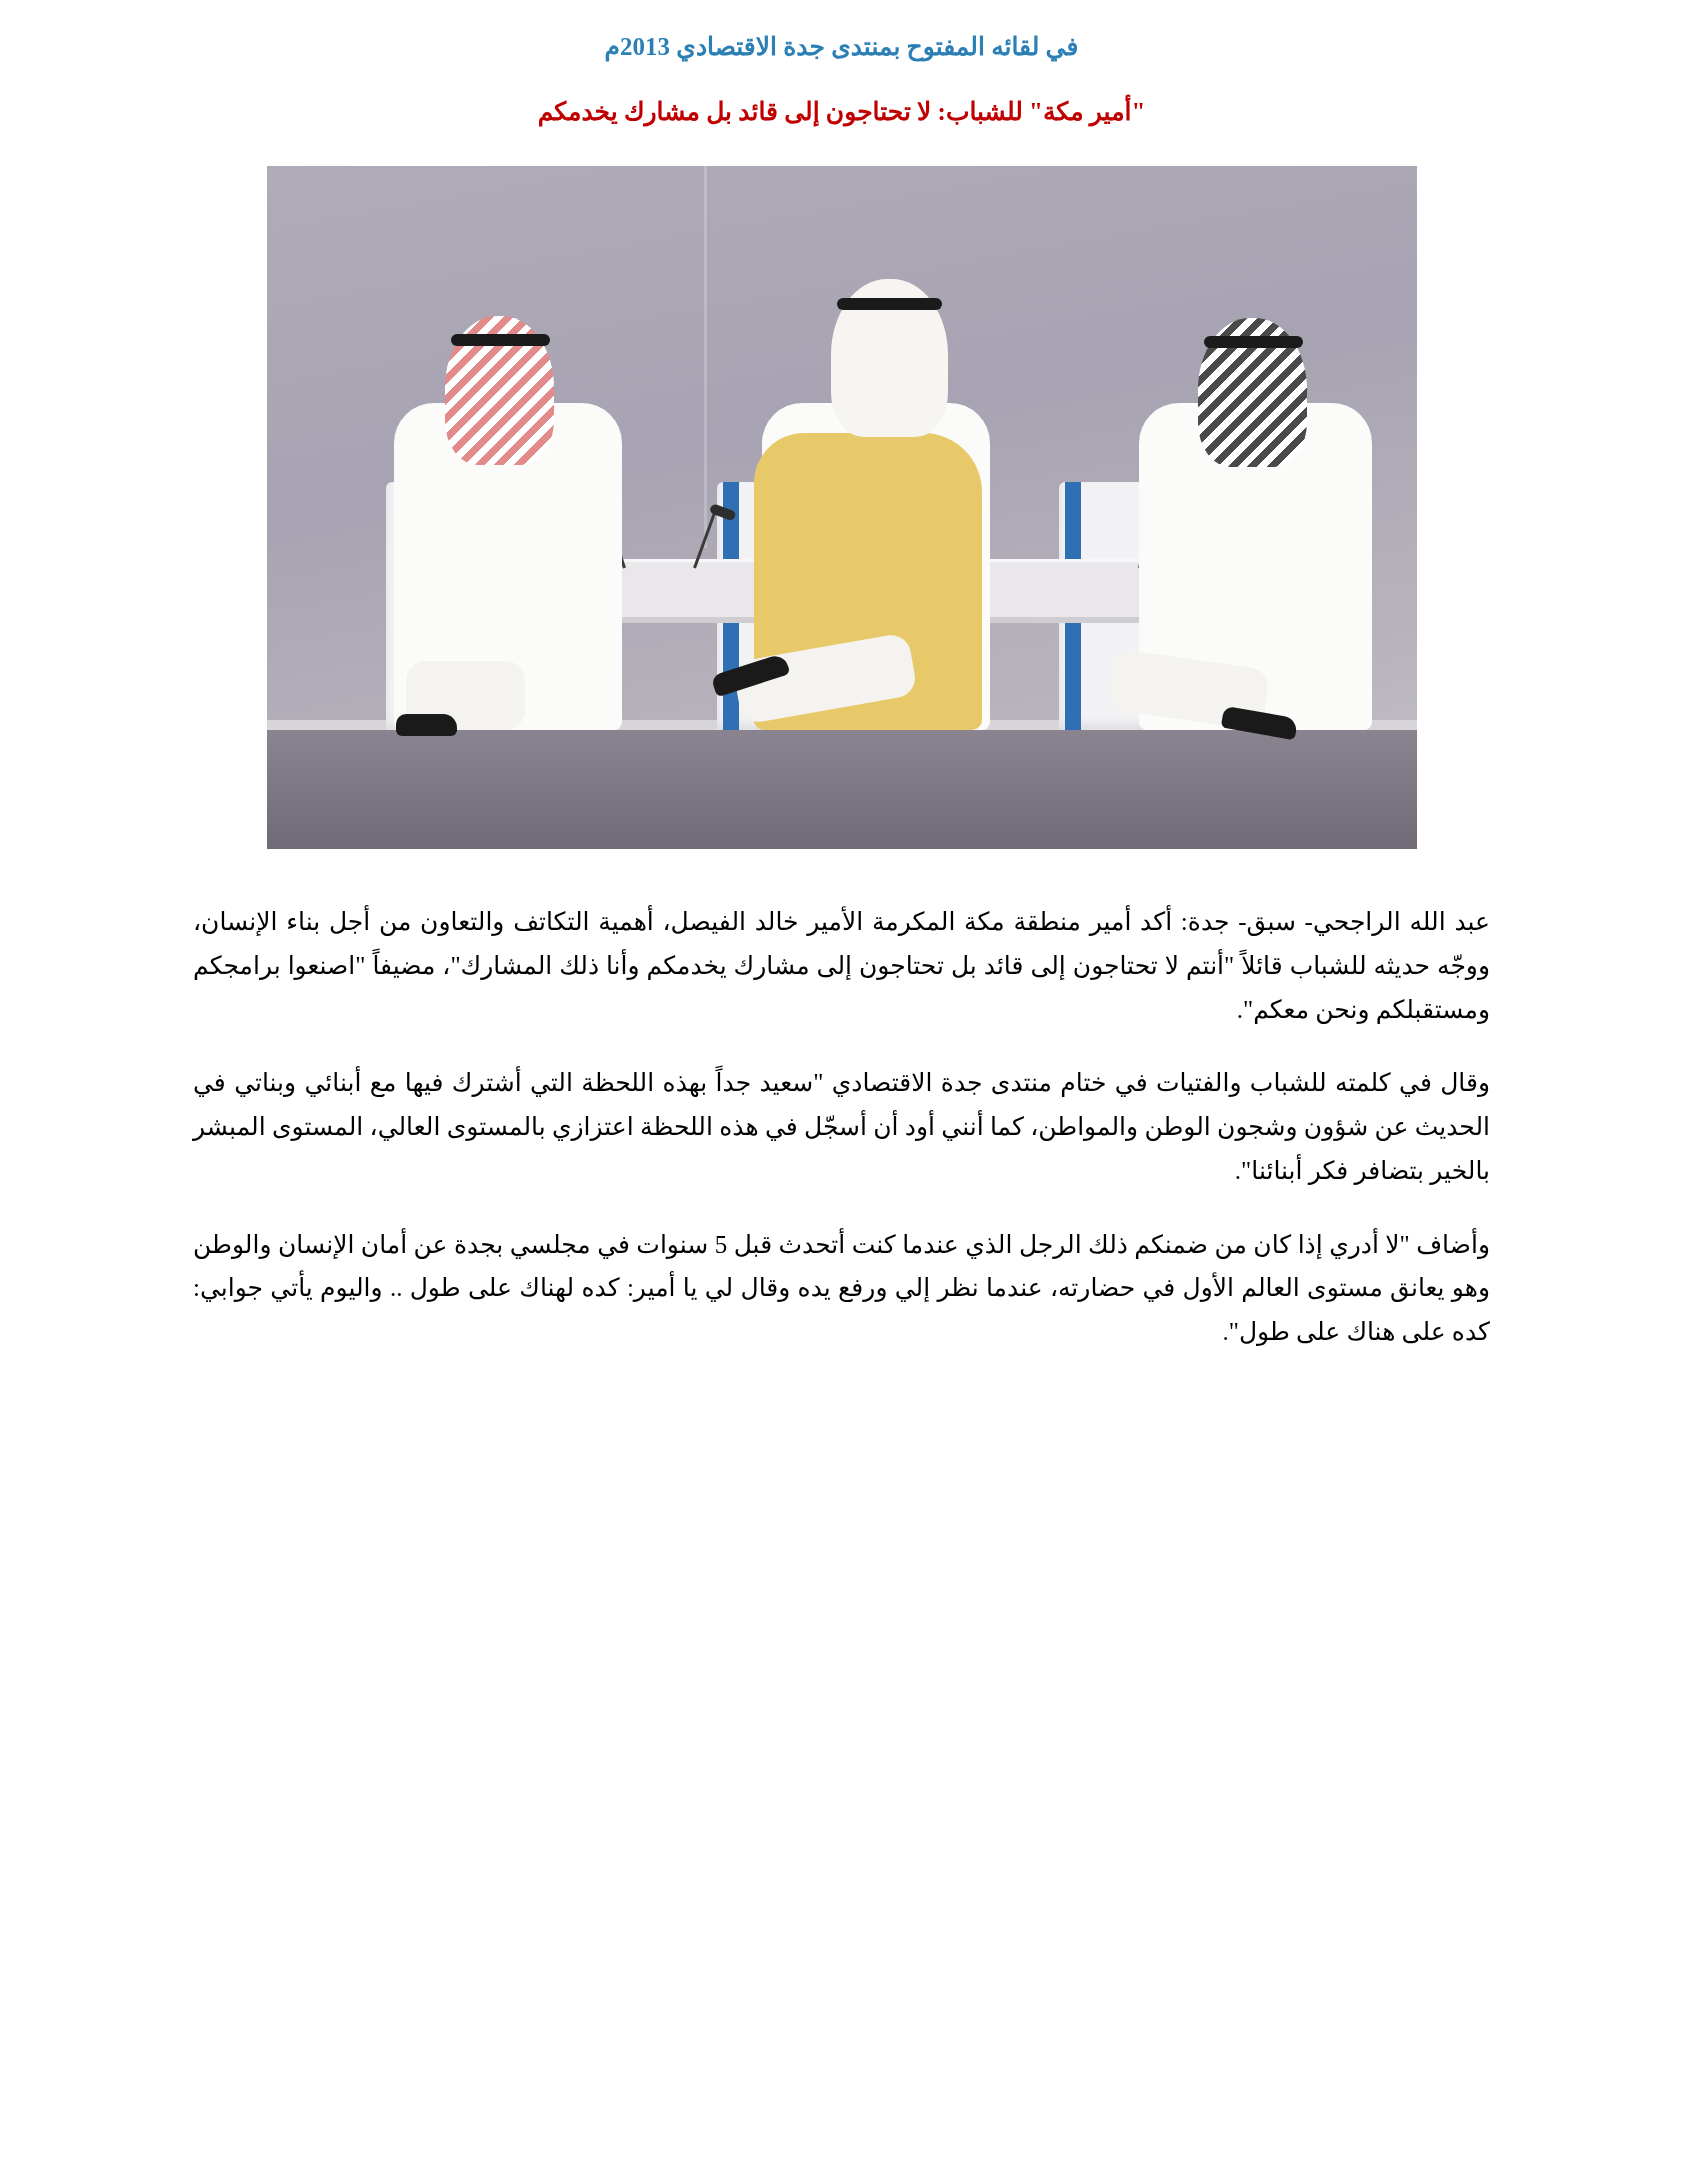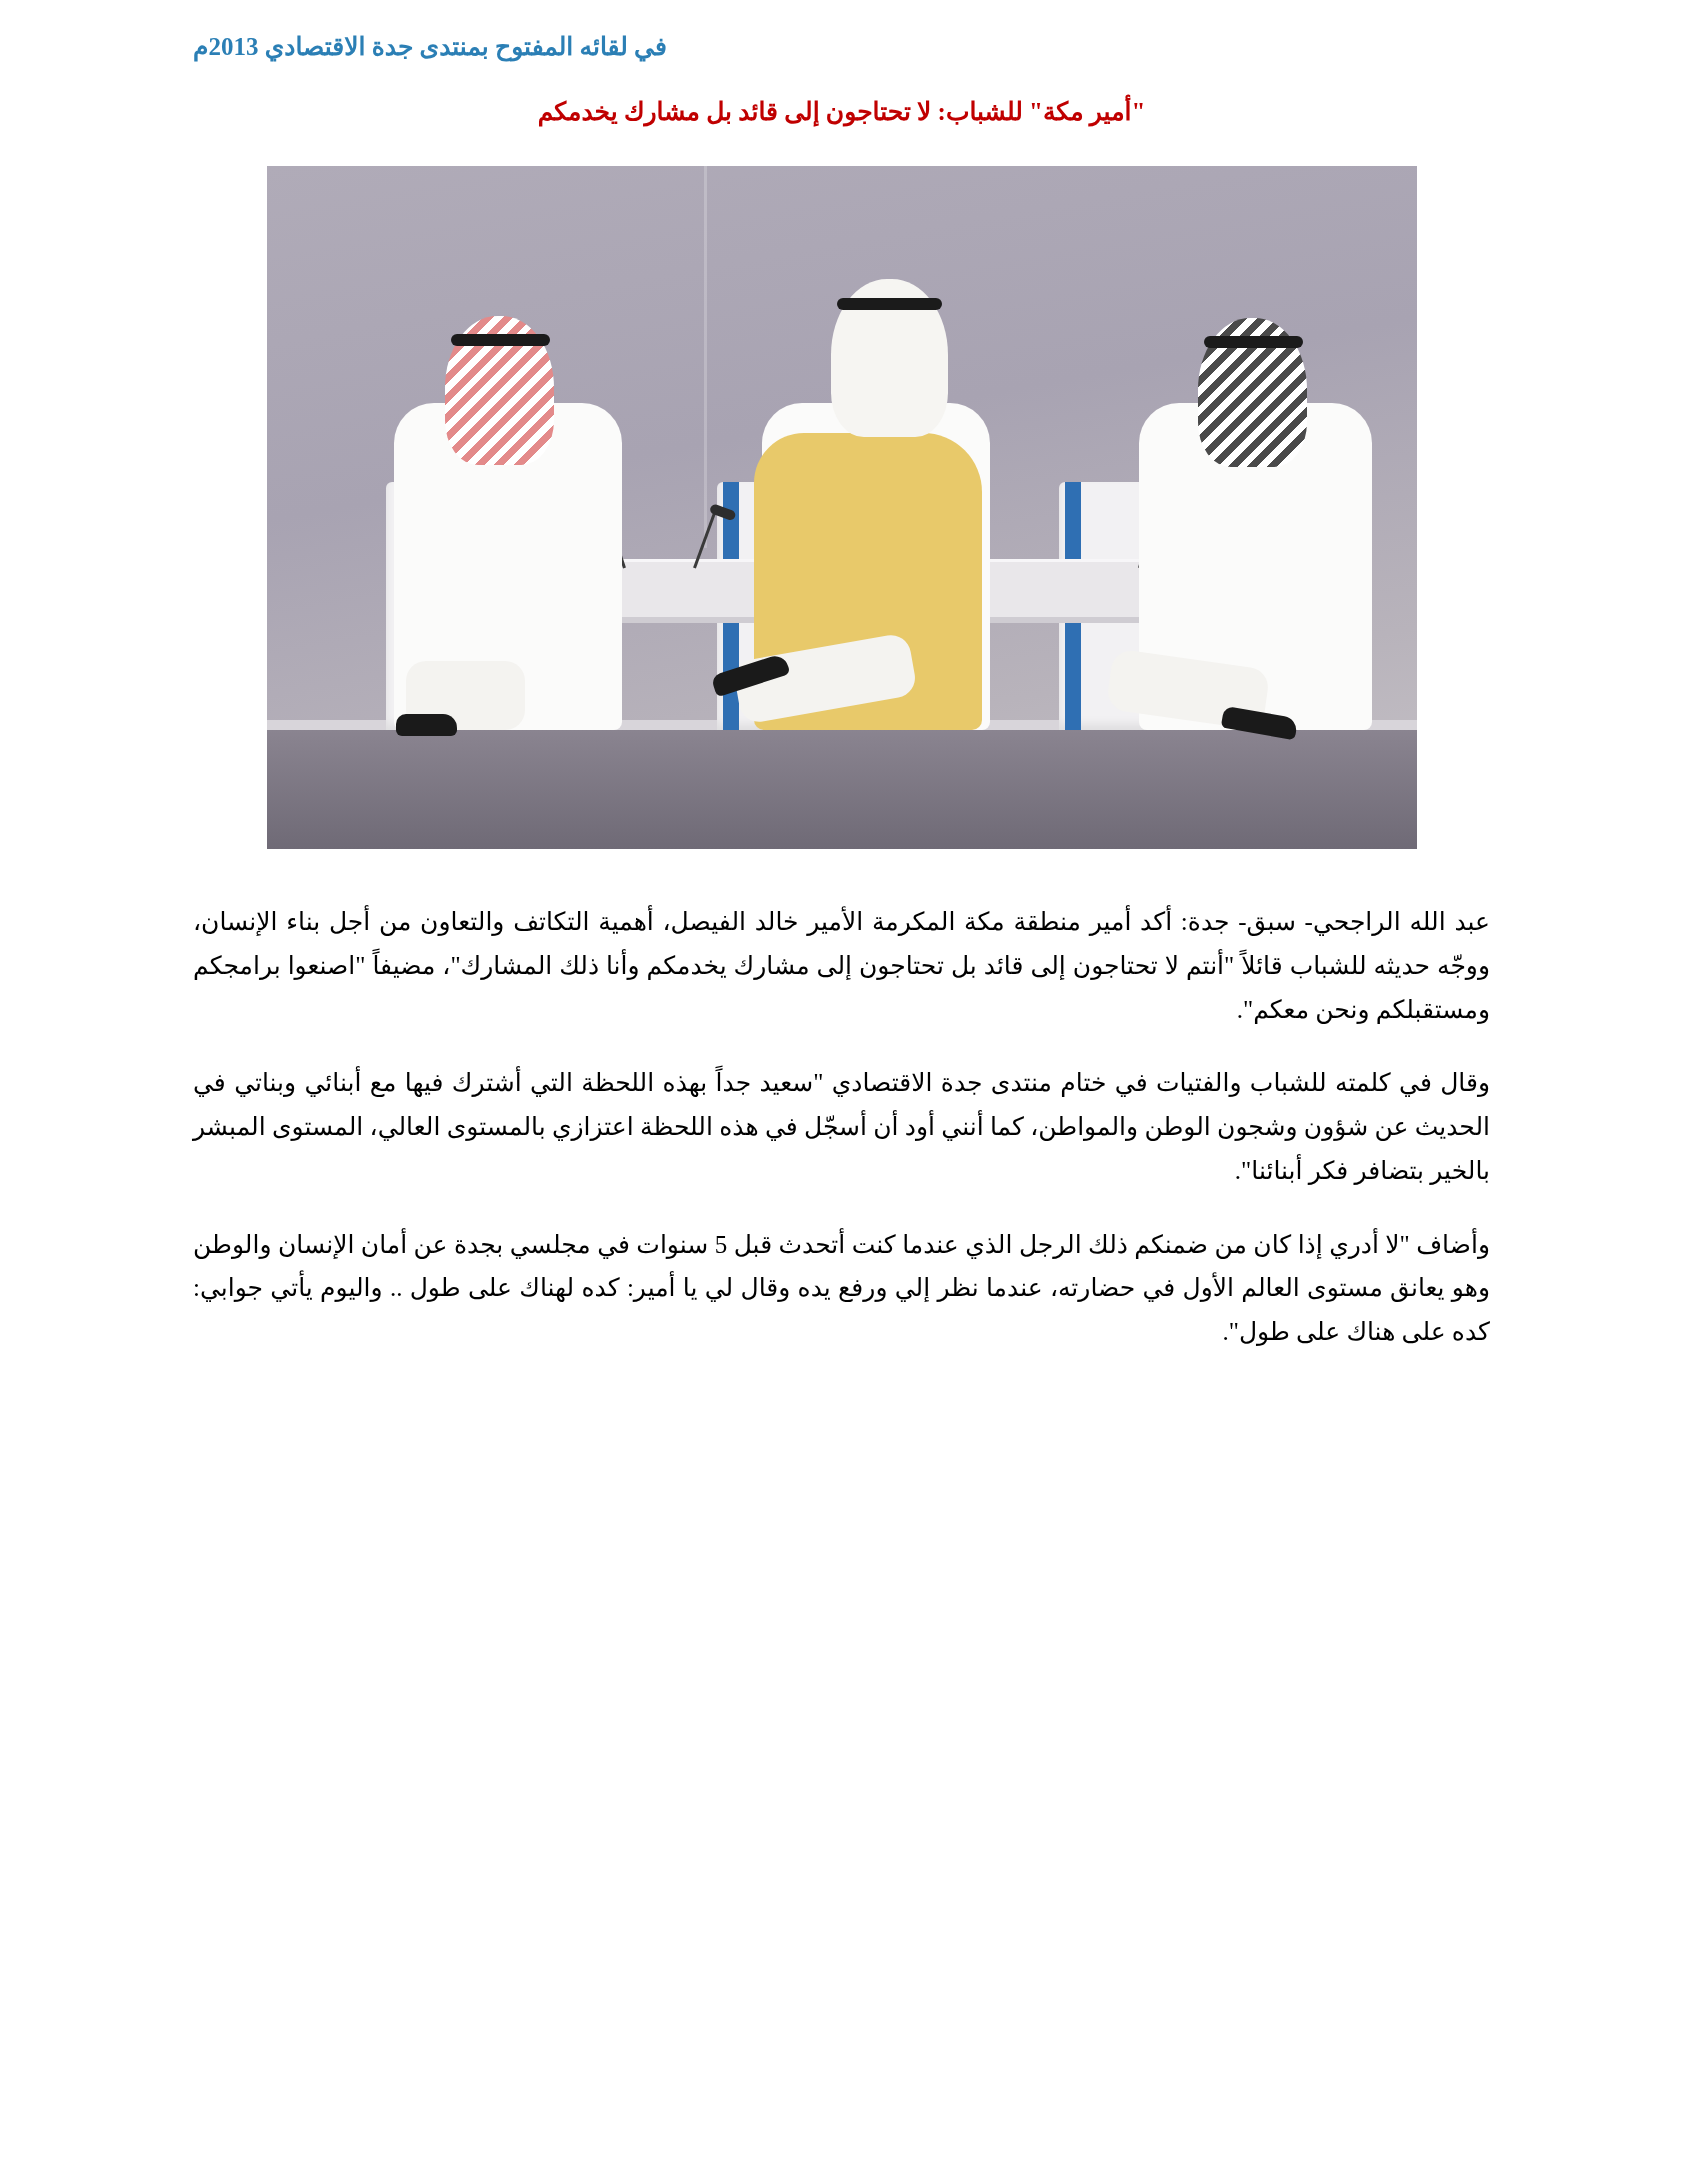--- a/index.html
+++ b/index.html
@@ -99,21 +99,21 @@
   
   .date-line {
     margin-top: 450px;
     text-align: center;
     font-size: 23px;
     direction: rtl;
     color: #000;
   }
   .kicker {
     margin-top: 32px;
-    text-align: left;
+    text-align: center;
     font-size: 25px;
     font-weight: bold;
     color: #2b7fb5;
     direction: rtl;
   }
   .headline {
     margin-top: 36px;
     text-align: center;
     font-size: 25px;
     font-weight: bold;

